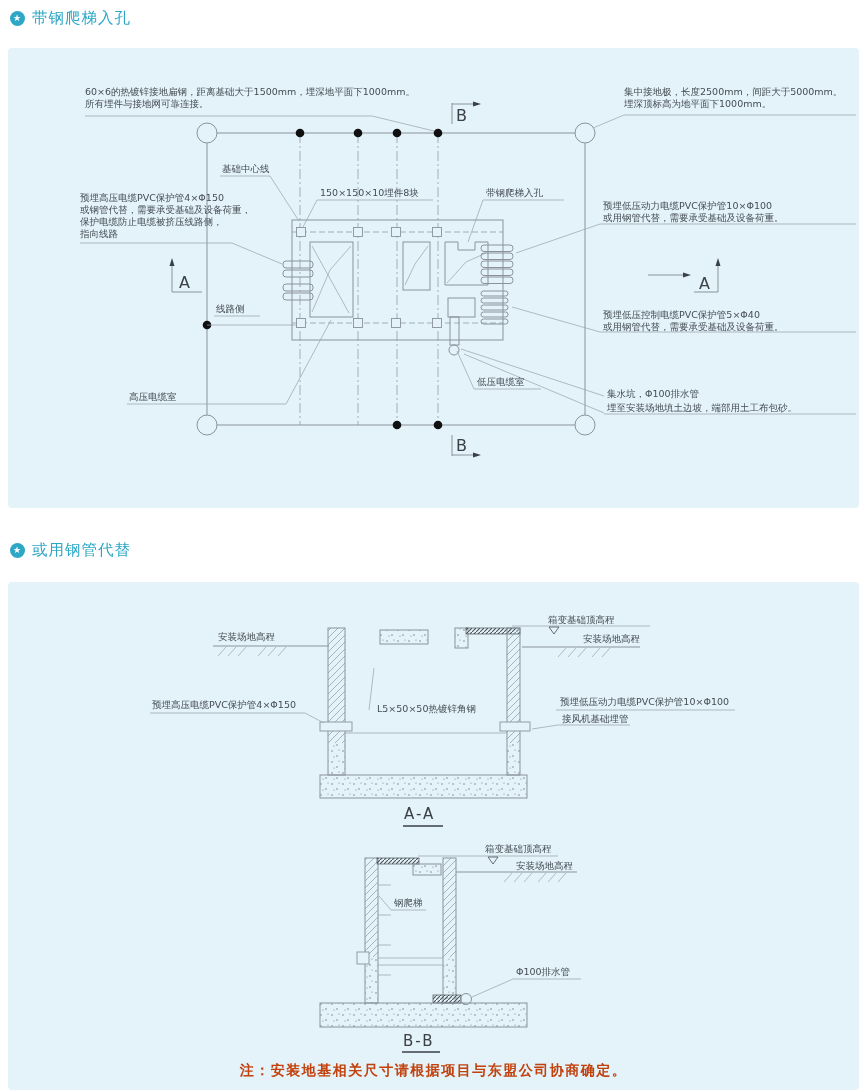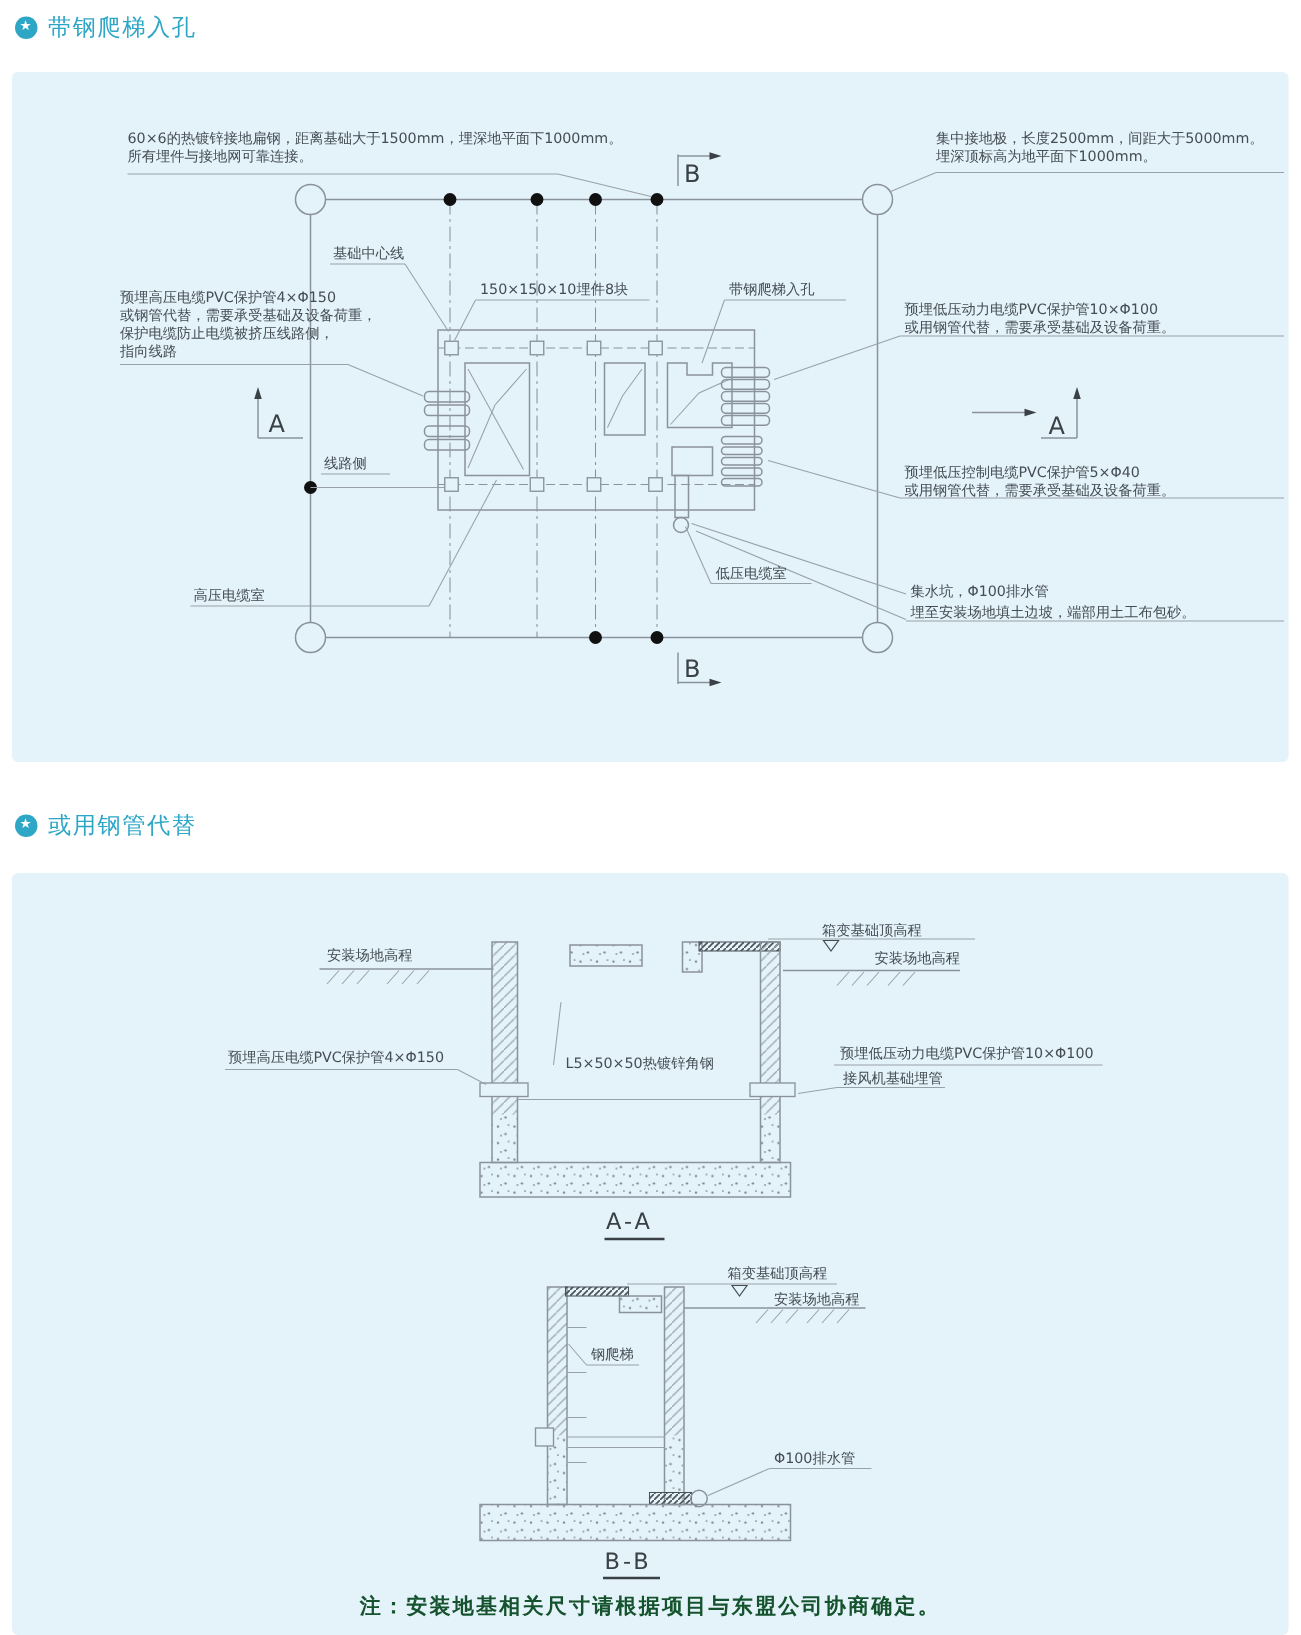--- a/index.html
+++ b/index.html
@@ -5,21 +5,21 @@
   html,body{margin:0;padding:0;background:#ffffff;}
   .page{position:relative;width:867px;height:1090px;background:#ffffff;overflow:hidden;
         font-family:"DejaVu Sans","Liberation Sans",sans-serif;}
   .sec-title{position:absolute;left:10px;display:flex;align-items:center;gap:7px;
              color:#2ea7c6;font-size:15.5px;font-weight:500;letter-spacing:1px;}
   .bullet{display:inline-flex;width:15px;height:15px;border-radius:50%;background:#2ea7c6;
           color:#ffffff;font-size:9px;line-height:15px;align-items:center;justify-content:center;}
   .panel{position:absolute;left:8px;width:851px;background:#e4f2f9;border-radius:4px;}
   .panel svg{display:block;}
   .note{position:absolute;left:0;width:100%;top:1062px;text-align:center;
-        color:#14532d;font-weight:700;font-size:14px;letter-spacing:1.5px;}
+        color:#c2410c;font-weight:700;font-size:14px;letter-spacing:1.5px;}
   
   .ln{stroke:#8a939b;stroke-width:1;fill:none;}
   .thin{stroke:#98a1a8;stroke-width:0.7;fill:none;}
   .cl{stroke:#8a939b;stroke-width:0.7;fill:none;stroke-dasharray:10 3 2 3;}
   .dsh{stroke:#8a939b;stroke-width:0.7;fill:none;stroke-dasharray:6 3;}
   .lbl{fill:#454d54;font-size:9.5px;}
   .mk{fill:#3a4146;font-size:16px;}
   .cap{fill:#3a4146;font-size:15px;letter-spacing:2px;}
   .dot{fill:#101010;}
   .head{fill:#3a4146;stroke:none;}

